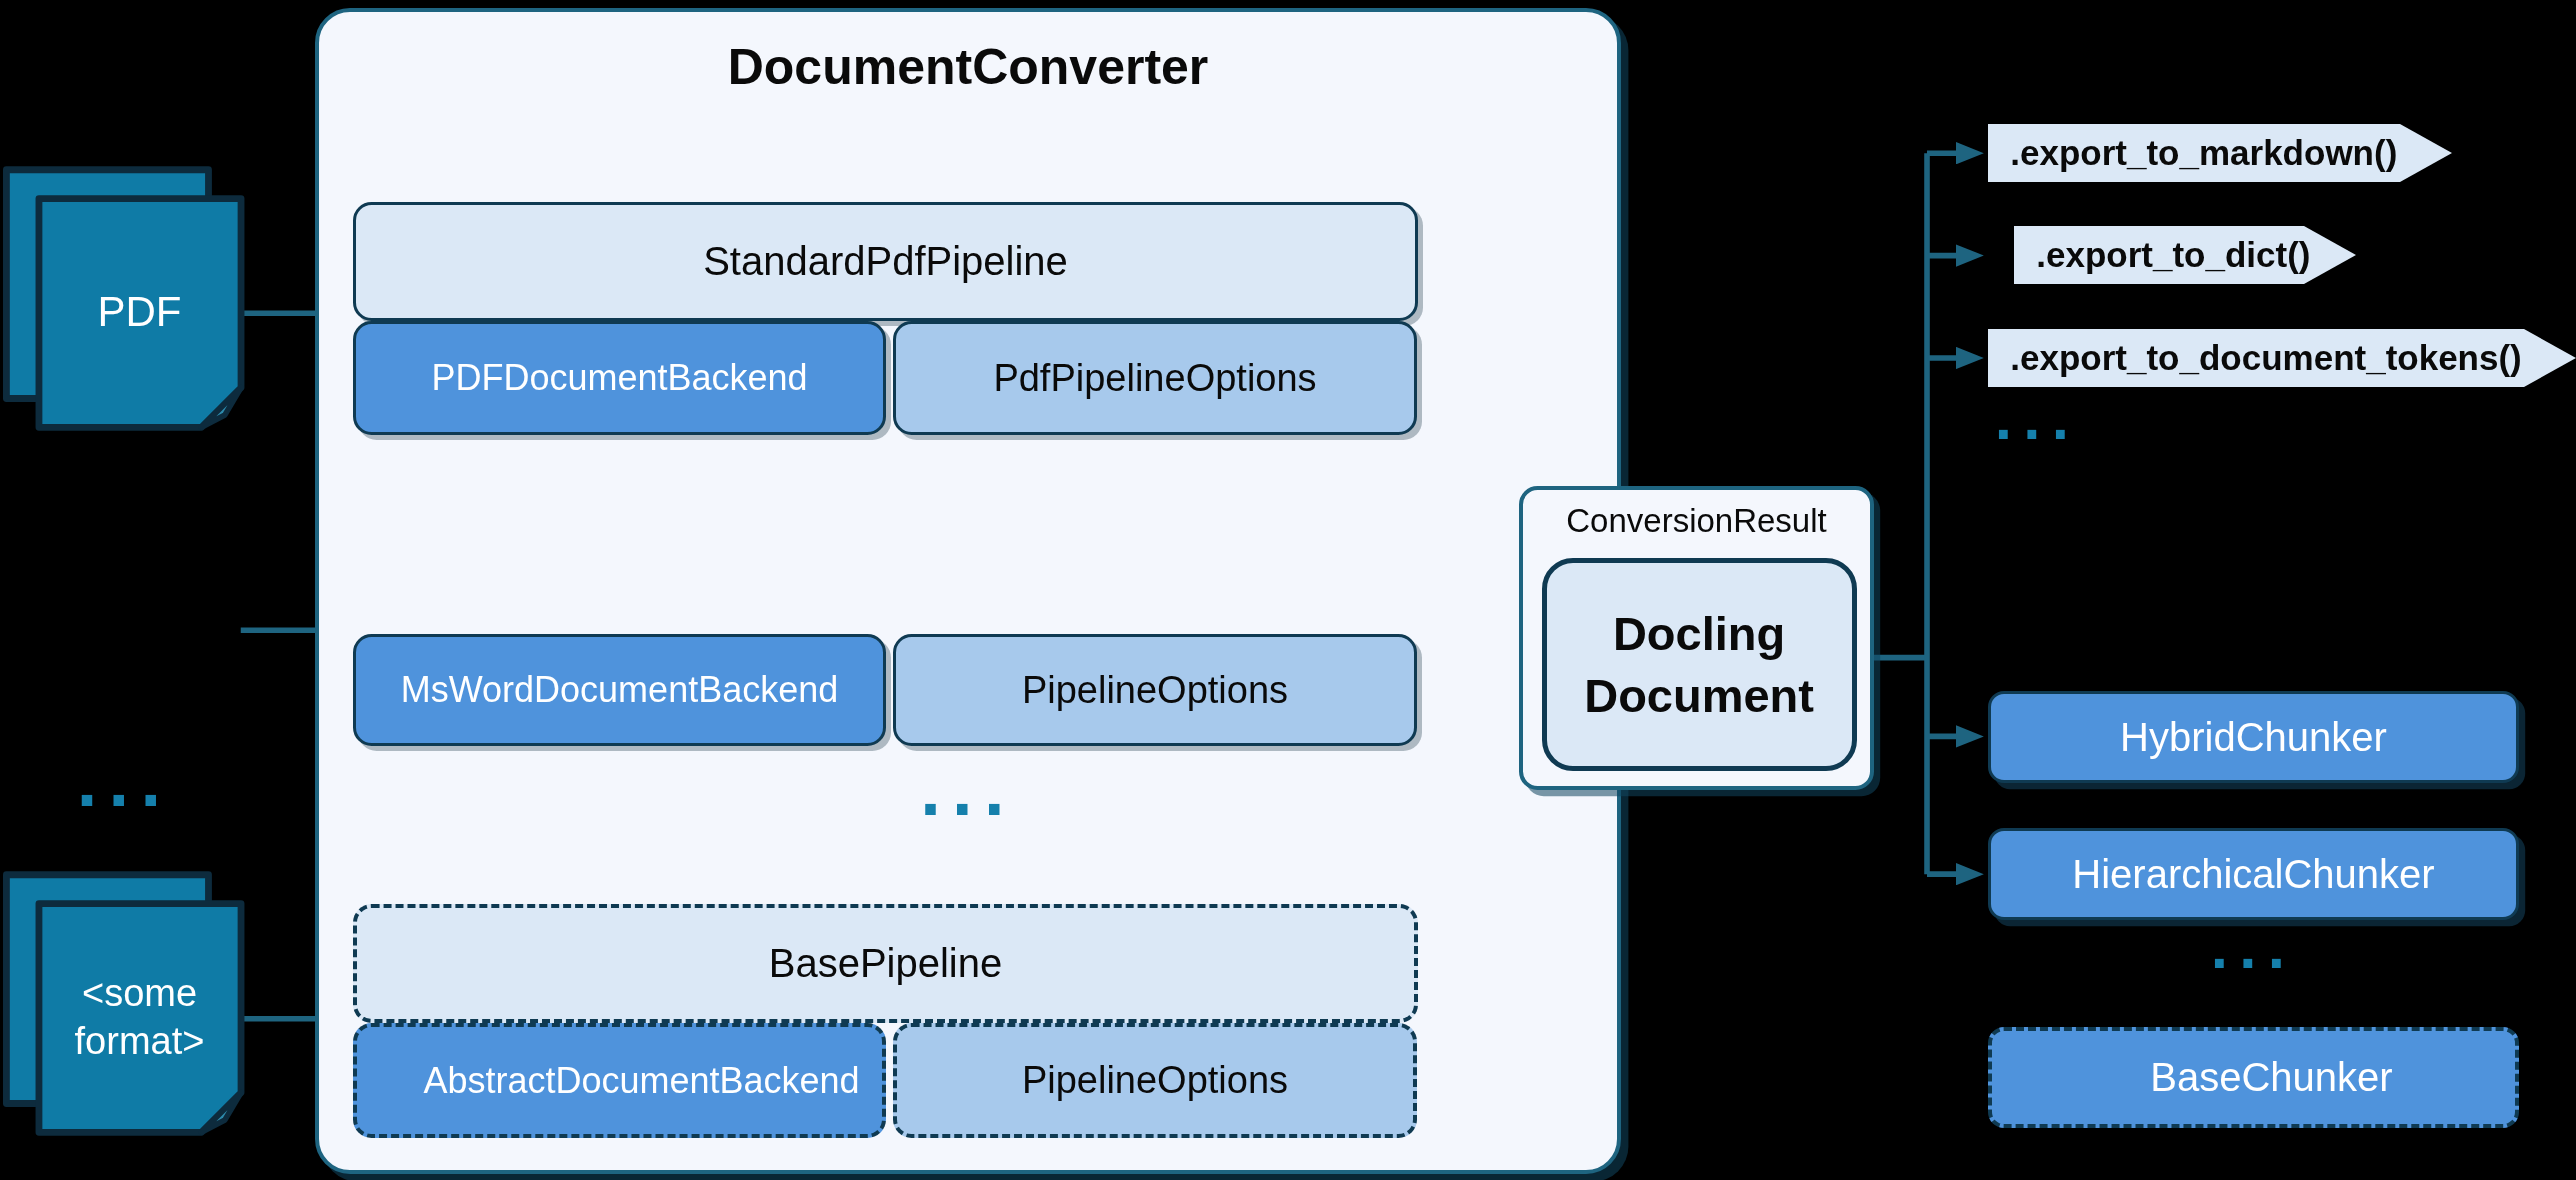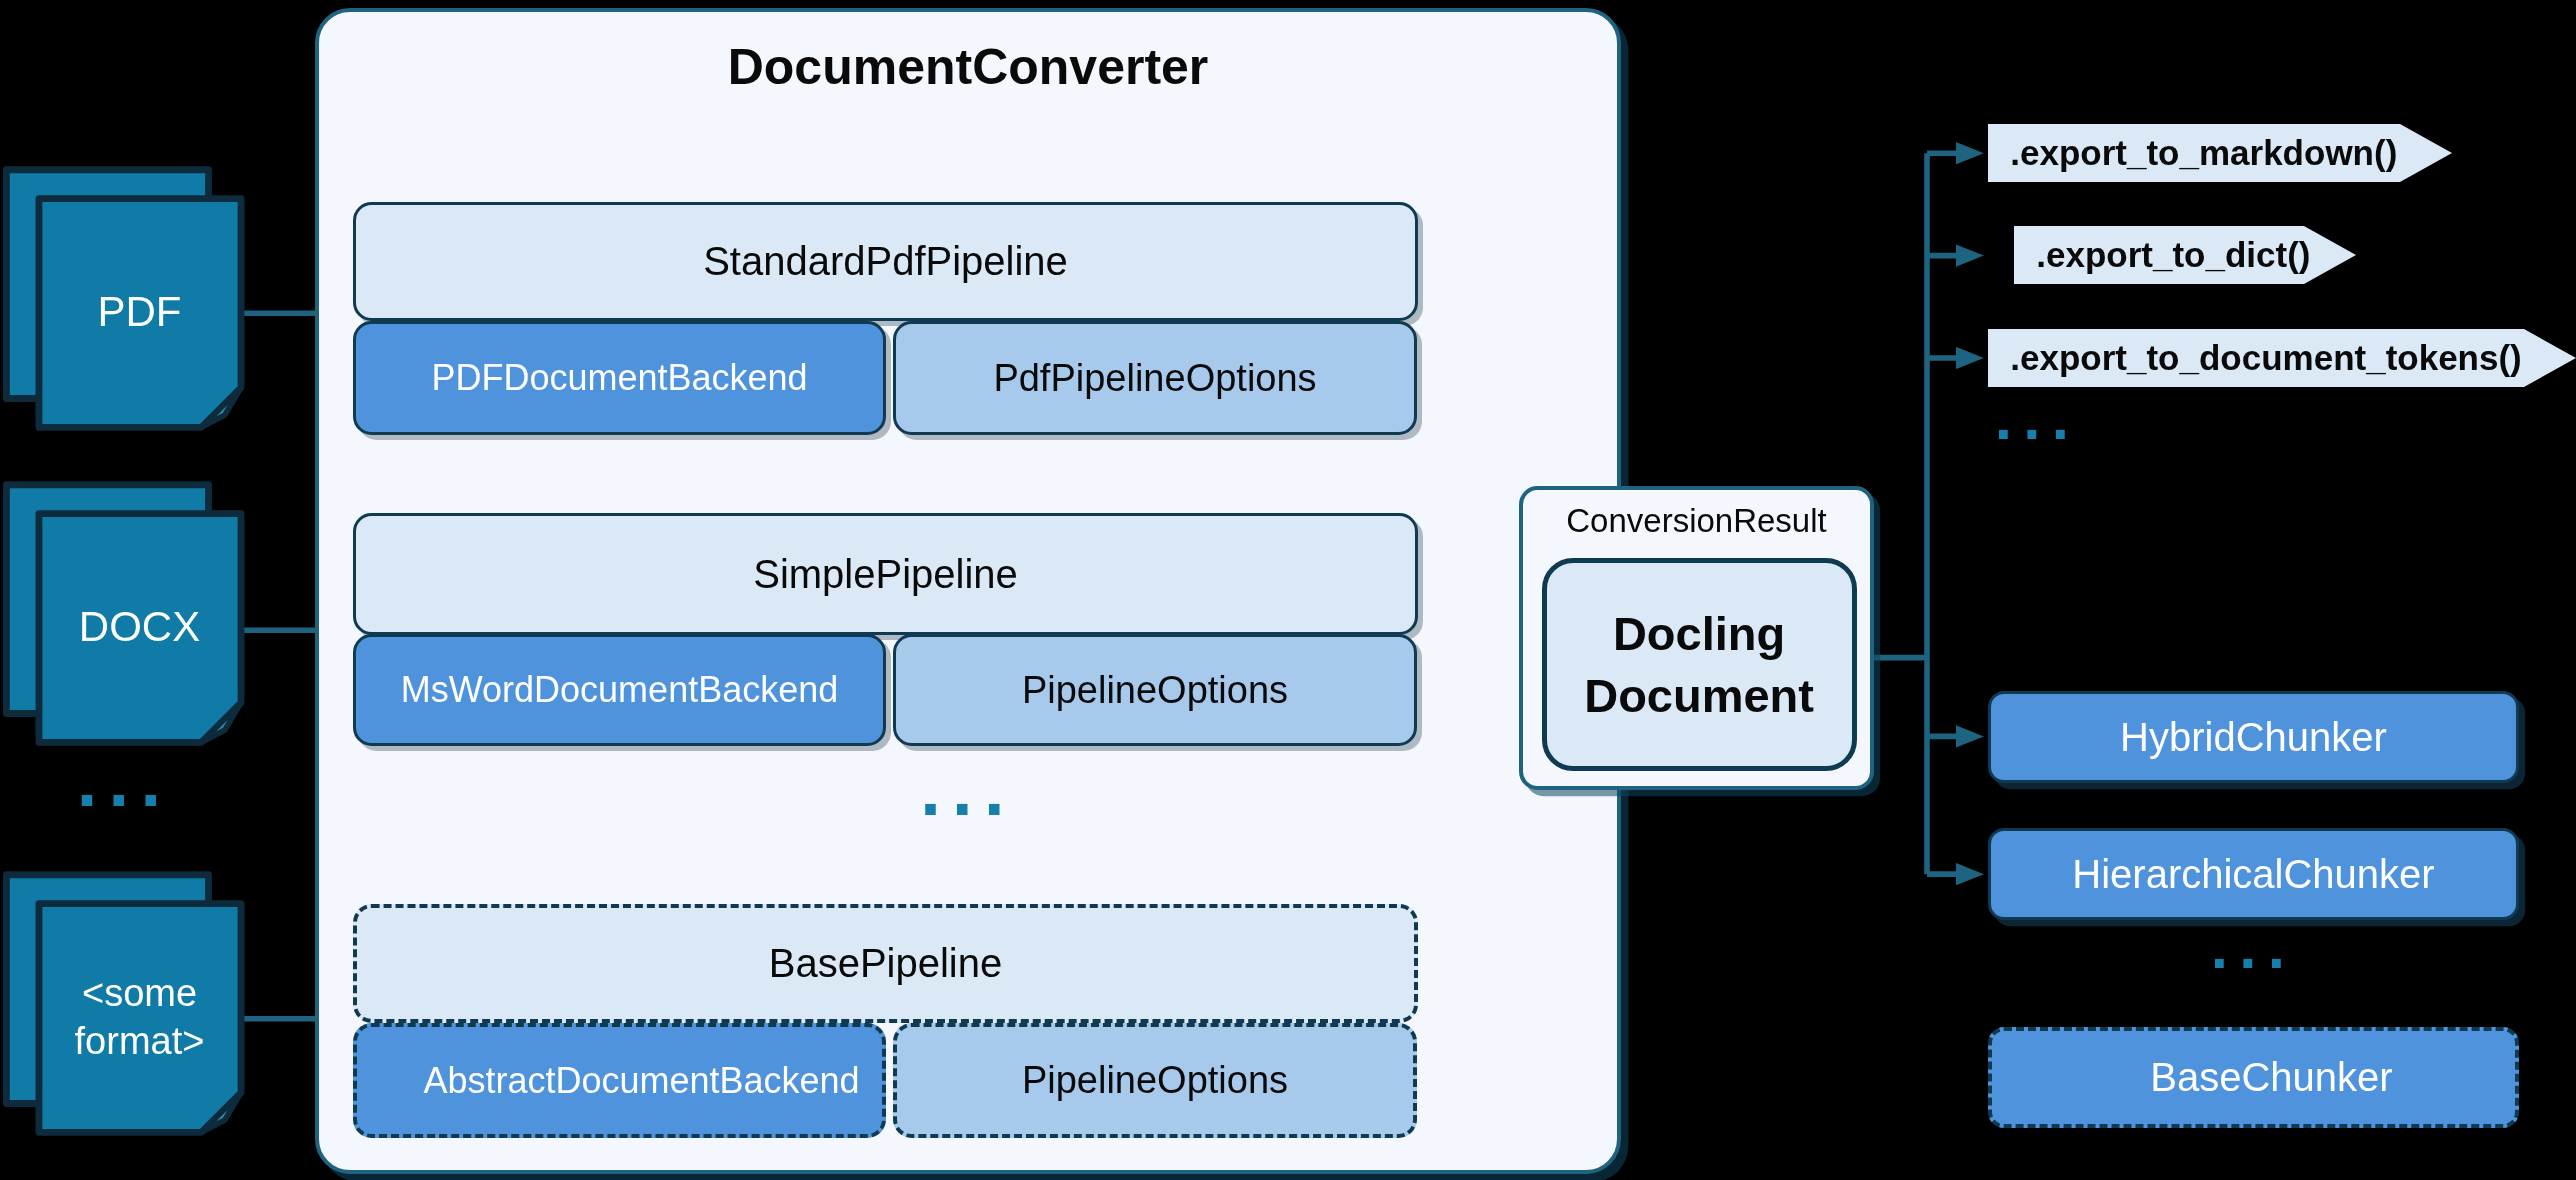--- a/index.html
+++ b/index.html
@@ -76,30 +76,20 @@
     <svg viewBox="0 0 392 428" width="243" height="266">
       <rect class="page" x="5.5" y="5.5" width="326" height="369"></rect>
       <g transform="translate(58,52)">
         <polygon class="page" points="0,0 326,0 326,305 262,369 0,369"></polygon>
         <polygon class="flap" points="262,369 326,305 300,349"></polygon>
       </g>
     </svg>
     <div class="doc-label">PDF</div>
   </div>
 
-  <div class="doc-icon" style="left:2.5px;top:481px;">
-    <svg viewBox="0 0 392 428" width="243" height="266">
-      <rect class="page" x="5.5" y="5.5" width="326" height="369"></rect>
-      <g transform="translate(58,52)">
-        <polygon class="page" points="0,0 326,0 326,305 262,369 0,369"></polygon>
-        <polygon class="flap" points="262,369 326,305 300,349"></polygon>
-      </g>
-    </svg>
-    <div class="doc-label">DOCX</div>
-  </div>
 
   <div class="dots" style="left:25px;top:738px;width:199px;font-size:74px;">...</div>
 
   <div class="doc-icon" style="left:2.5px;top:871px;">
     <svg viewBox="0 0 392 428" width="243" height="266">
       <rect class="page" x="5.5" y="5.5" width="326" height="369"></rect>
       <g transform="translate(58,52)">
         <polygon class="page" points="0,0 326,0 326,305 262,369 0,369"></polygon>
         <polygon class="flap" points="262,369 326,305 300,349"></polygon>
       </g>
@@ -107,21 +97,20 @@
     <div class="doc-label small">&lt;some format&gt;</div>
   </div>
 
   <div class="converter">
     <div class="conv-title">DocumentConverter</div>
 
     <div class="pbox pipeline" style="left:34px;top:190px;width:1065px;height:119px;text-align:center;">StandardPdfPipeline</div>
     <div class="pbox backend" style="left:34px;top:309px;width:533px;height:114px;">PDFDocumentBackend</div>
     <div class="pbox options" style="left:574px;top:309px;width:524px;height:114px;">PdfPipelineOptions</div>
 
-    <div class="pbox pipeline" style="left:34px;top:501px;width:1065px;height:122px;">SimplePipeline</div>
     <div class="pbox backend" style="left:34px;top:622px;width:533px;height:112px;">MsWordDocumentBackend</div>
     <div class="pbox options" style="left:574px;top:622px;width:524px;height:112px;">PipelineOptions</div>
 
     <div class="dots" style="left:0;top:735px;width:100%;font-size:74px;">...</div>
 
     <div class="pbox pipeline dashed" style="left:34px;top:892px;width:1065px;height:119px;">BasePipeline</div>
     <div class="pbox backend dashed" style="left:34px;top:1011px;width:533px;height:115px;padding-left:44px;">AbstractDocumentBackend</div>
     <div class="pbox options dashed" style="left:574px;top:1011px;width:524px;height:115px;">PipelineOptions</div>
   </div>
 

